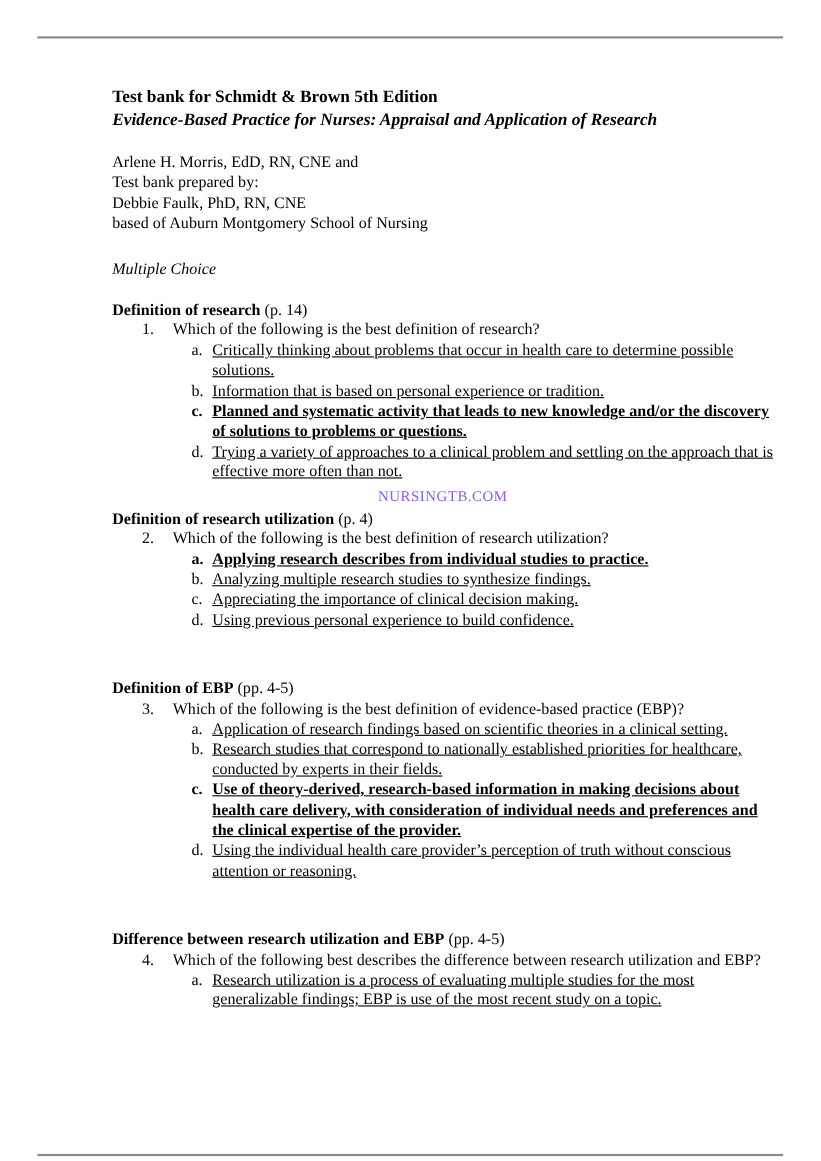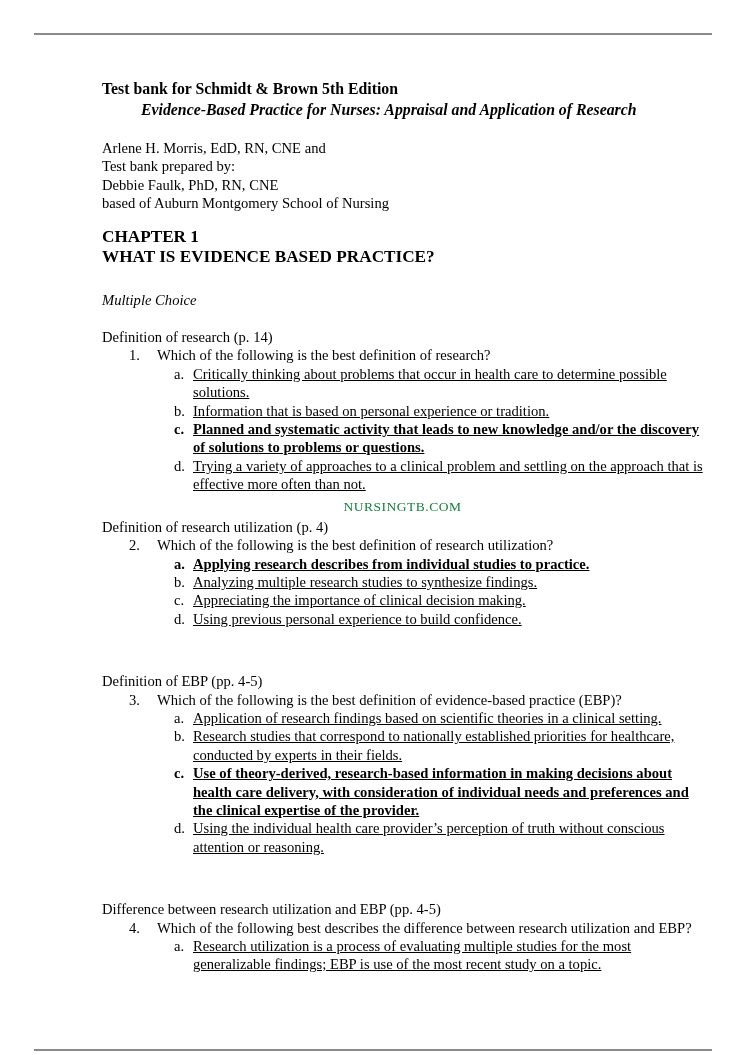--- a/index.html
+++ b/index.html
@@ -17,74 +17,70 @@
   }
   .rule-top { top: 33px; }
   .rule-bottom { top: 1049px; }
 
   .content {
     position: absolute; left: 102px; top: 79px; width: 601px;
     font-size: 14.6px; line-height: 18.4px;
   }
 
   .doc-title   { font-weight: bold; font-size: 15.8px; line-height: 20.5px; }
-  .doc-subtitle{ font-weight: bold; font-style: italic; font-size: 15.8px; line-height: 20.5px; margin-left: 39px; }
+  .doc-subtitle{ font-weight: bold; font-style: italic; font-size: 15.8px; line-height: 20.5px; }
 
   .prepared { margin-top: 19px; }
   .prepared div { line-height: 18.4px; }
 
   .chapter-block { margin-top: 14px; }
   .chapter-line { font-weight: bold; font-size: 17.2px; line-height: 20.5px; }
 
   .mc { margin-top: 23px; font-style: italic; }
 
   .section { margin-top: 44px; }
   .section.first { margin-top: 19px; }
   .section.after-watermark { margin-top: 24px; }
 
   .topic-line { }
-  .topic { font-weight: normal; }
+  .topic { font-weight: bold; }
   .page-ref { font-weight: normal; }
 
   .q-row { display: flex; }
   .q-num  { flex: none; width: 28px; margin-left: 27px; }
   .q-stem { flex: 1; }
 
   .opt-row { display: flex; margin-left: 72px; }
   .opt-letter { flex: none; width: 19px; }
   .opt-text { flex: 1; text-decoration: underline; }
   .opt-row.bold { font-weight: bold; }
 
   .watermark { height: 0; overflow: visible; text-align: center; }
   .watermark span {
     position: relative; top: 3px;
-    color: #15803d; font-size: 13.5px; letter-spacing: 0.5px;
+    color: #8b5cf6; font-size: 13.5px; letter-spacing: 0.5px;
   }
 </style>
 </head>
 <body>
 
 <div class="rule rule-top"></div>
 
 <div class="content">
 
   <div class="doc-title">Test bank for Schmidt &amp; Brown 5th Edition</div>
   <div class="doc-subtitle">Evidence-Based Practice for Nurses: Appraisal and Application of Research</div>
 
   <div class="prepared">
     <div>Arlene H. Morris, EdD, RN, CNE and</div>
     <div>Test bank prepared by:</div>
     <div>Debbie Faulk, PhD, RN, CNE</div>
     <div>based of Auburn Montgomery School of Nursing</div>
   </div>
 
-  <div class="chapter-block">
-    <div class="chapter-line">CHAPTER 1</div>
-    <div class="chapter-line">WHAT IS EVIDENCE BASED PRACTICE?</div>
-  </div>
 
   <div class="mc">Multiple Choice</div>
 
   <div class="section first">
     <div class="topic-line">
       <span class="topic">Definition of research</span>
       <span class="page-ref">(p. 14)</span>
     </div>
     <div class="q-row">
       <div class="q-num">1.</div>

